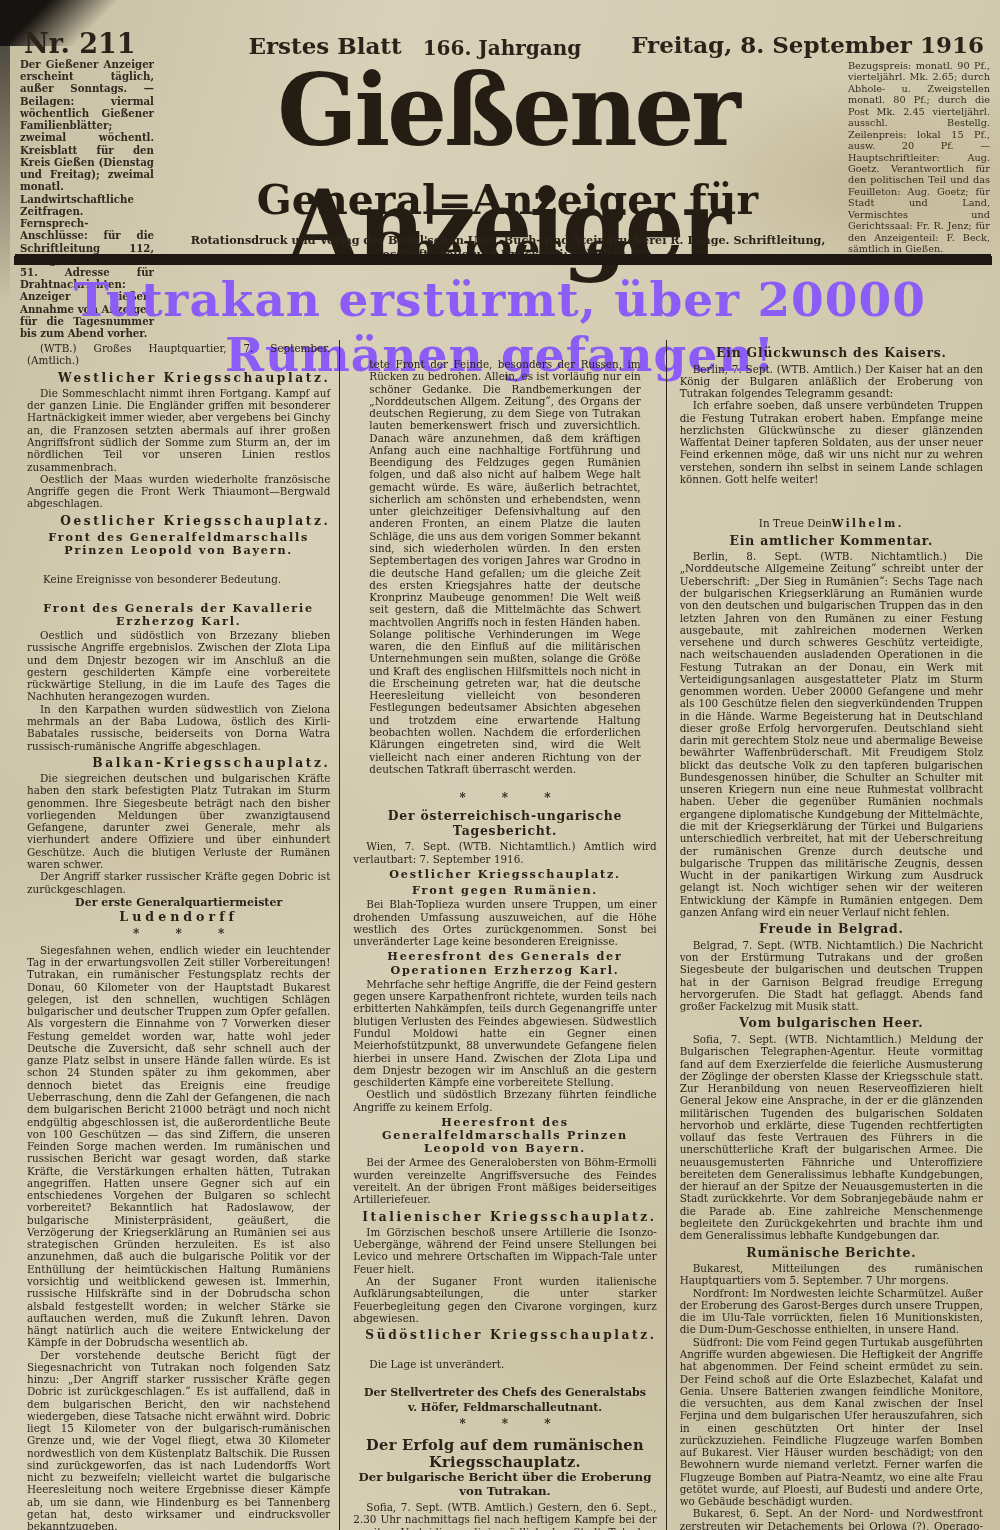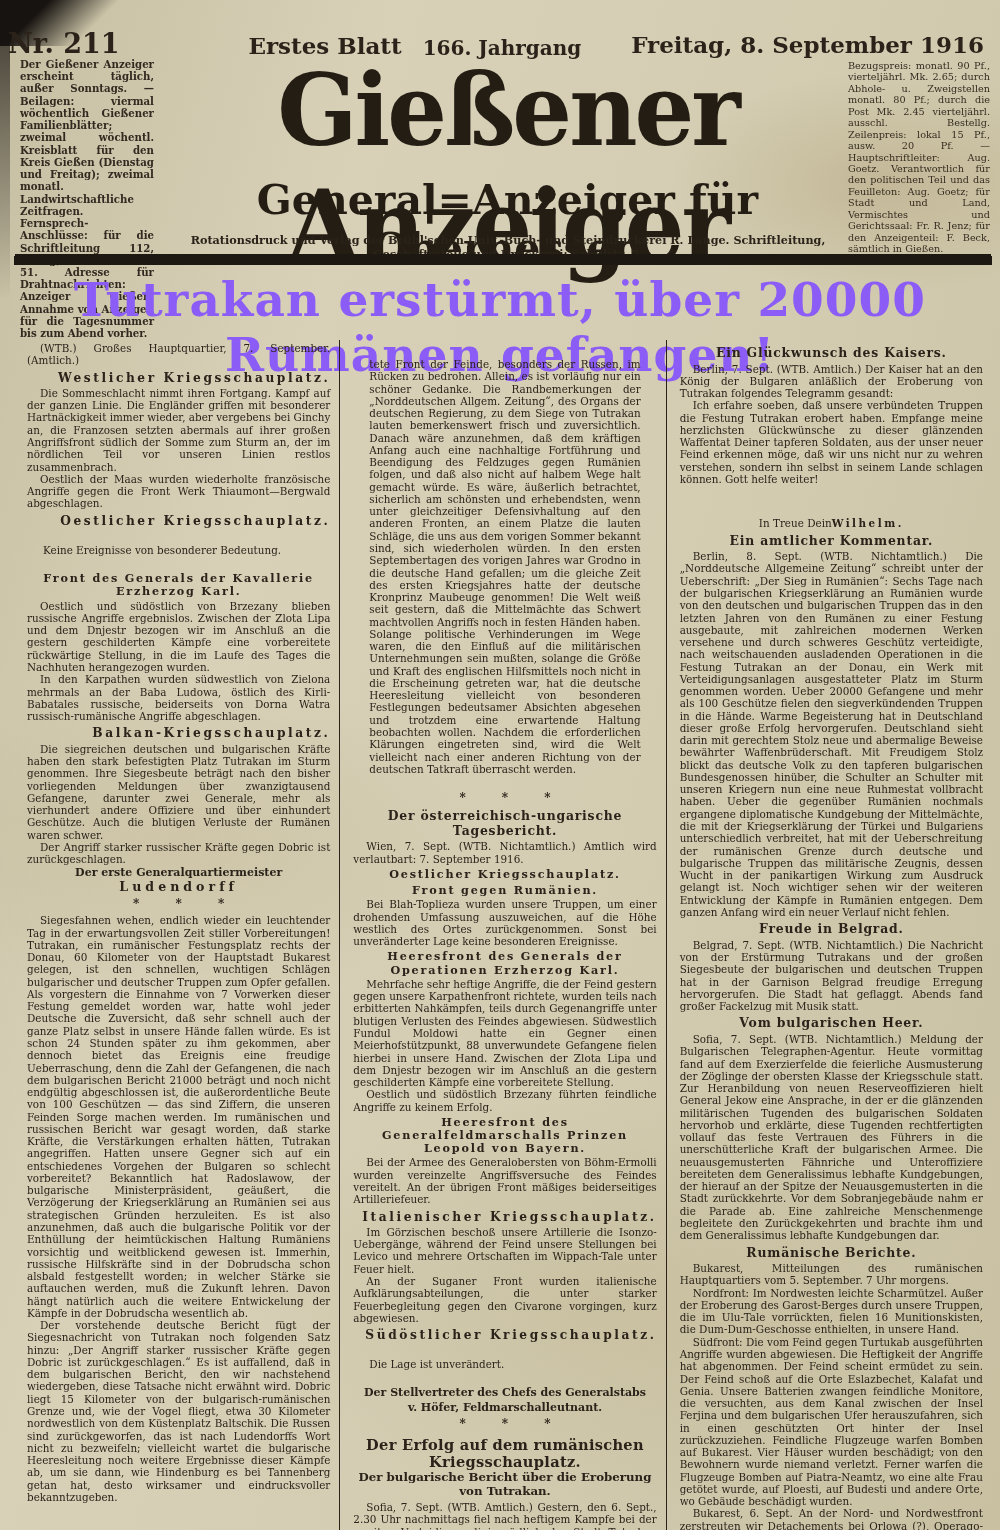--- a/index.html
+++ b/index.html
@@ -9,21 +9,21 @@
     background:
       radial-gradient(ellipse 300px 160px at 88% 12%, rgba(167,148,106,.35), transparent 70%),
       radial-gradient(ellipse 420px 240px at 18% 55%, rgba(176,160,120,.25), transparent 70%),
       radial-gradient(ellipse 500px 300px at 60% 85%, rgba(172,155,112,.22), transparent 70%),
       linear-gradient(105deg,#c7bfa2,#d8d1b8 28%,#d3ccb1 62%,#c9c0a2);
   }
   .corner-shadow{position:absolute;top:0;left:0;width:120px;height:46px;
     background:linear-gradient(135deg,#171310 0%,#171310 30%,rgba(23,19,16,0) 72%);}
   .edge-shadow{position:absolute;top:0;left:0;width:10px;height:300px;
     background:linear-gradient(180deg,rgba(23,19,16,.8),rgba(23,19,16,0));}
-  .issue{position:absolute;top:28px;left:8px;font-size:27px;font-weight:bold;}
+  .issue{position:absolute;top:28px;left:24px;font-size:27px;font-weight:bold;}
   .edition{position:absolute;top:32px;left:200px;width:250px;text-align:center;font-size:23px;font-weight:bold;}
   .volume{position:absolute;top:36px;left:407px;width:190px;text-align:center;font-size:20px;font-weight:bold;}
   .date{position:absolute;top:31px;right:16px;font-size:23px;font-weight:bold;}
   .left-notice{position:absolute;top:58px;left:20px;width:134px;font-size:10.2px;line-height:1.2;
     text-align:justify;font-weight:bold;color:#322a20;}
   .right-notice{position:absolute;top:60px;right:10px;width:142px;font-size:9.7px;line-height:1.18;
     text-align:justify;color:#352c21;}
   .title{position:absolute;top:58px;left:150px;width:715px;text-align:center;
     font-size:94px;font-weight:bold;letter-spacing:-3px;transform:scaleY(1.06);color:#241d14;}
   .subtitle{position:absolute;top:176px;left:150px;width:715px;text-align:center;
@@ -72,20 +72,21 @@
 <div class="rule"></div>
 <div class="headline">Tutrakan erstürmt, über 20000 Rumänen gefangen!</div>
 
 <div class="columns">
   <div class="col">
       <div class="b-p">(WTB.) Großes Hauptquartier, 7. September. (Amtlich.)</div>
       <div class="b-h1">Westlicher Kriegsschauplatz.</div>
       <div class="b-p">Die Sommeschlacht nimmt ihren Fortgang. Kampf auf der ganzen Linie. Die Engländer griffen mit besonderer Hartnäckigkeit immer wieder, aber vergebens bei Ginchy an, die Franzosen setzten abermals auf ihrer großen Angriffsfront südlich der Somme zum Sturm an, der im nördlichen Teil vor unseren Linien restlos zusammenbrach.</div>
       <div class="b-p">Oestlich der Maas wurden wiederholte französische Angriffe gegen die Front Werk Thiaumont—Bergwald abgeschlagen.</div>
       <div class="b-h1">Oestlicher Kriegsschauplatz.</div>
+      <div class="b-h2">Front des Generalfeldmarschalls Prinzen Leopold von Bayern.</div>
       <div class="b-pn">Keine Ereignisse von besonderer Bedeutung.</div>
       <div class="b-h2">Front des Generals der Kavallerie Erzherzog Karl.</div>
       <div class="b-p">Oestlich und südöstlich von Brzezany blieben russische Angriffe ergebnislos. Zwischen der Zlota Lipa und dem Dnjestr bezogen wir im Anschluß an die gestern geschilderten Kämpfe eine vorbereitete rückwärtige Stellung, in die im Laufe des Tages die Nachhuten herangezogen wurden.</div>
       <div class="b-p">In den Karpathen wurden südwestlich von Zielona mehrmals an der Baba Ludowa, östlich des Kirli-Babatales russische, beiderseits von Dorna Watra russisch-rumänische Angriffe abgeschlagen.</div>
       <div class="b-h1">Balkan-Kriegsschauplatz.</div>
       <div class="b-p">Die siegreichen deutschen und bulgarischen Kräfte haben den stark befestigten Platz Tutrakan im Sturm genommen. Ihre Siegesbeute beträgt nach den bisher vorliegenden Meldungen über zwanzigtausend Gefangene, darunter zwei Generale, mehr als vierhundert andere Offiziere und über einhundert Geschütze. Auch die blutigen Verluste der Rumänen waren schwer.</div>
       <div class="b-p">Der Angriff starker russischer Kräfte gegen Dobric ist zurückgeschlagen.</div>
       <div class="b-sigline">Der erste Generalquartiermeister</div>
       <div class="b-signame">Ludendorff</div>
       <div class="b-stars">* * *</div>

